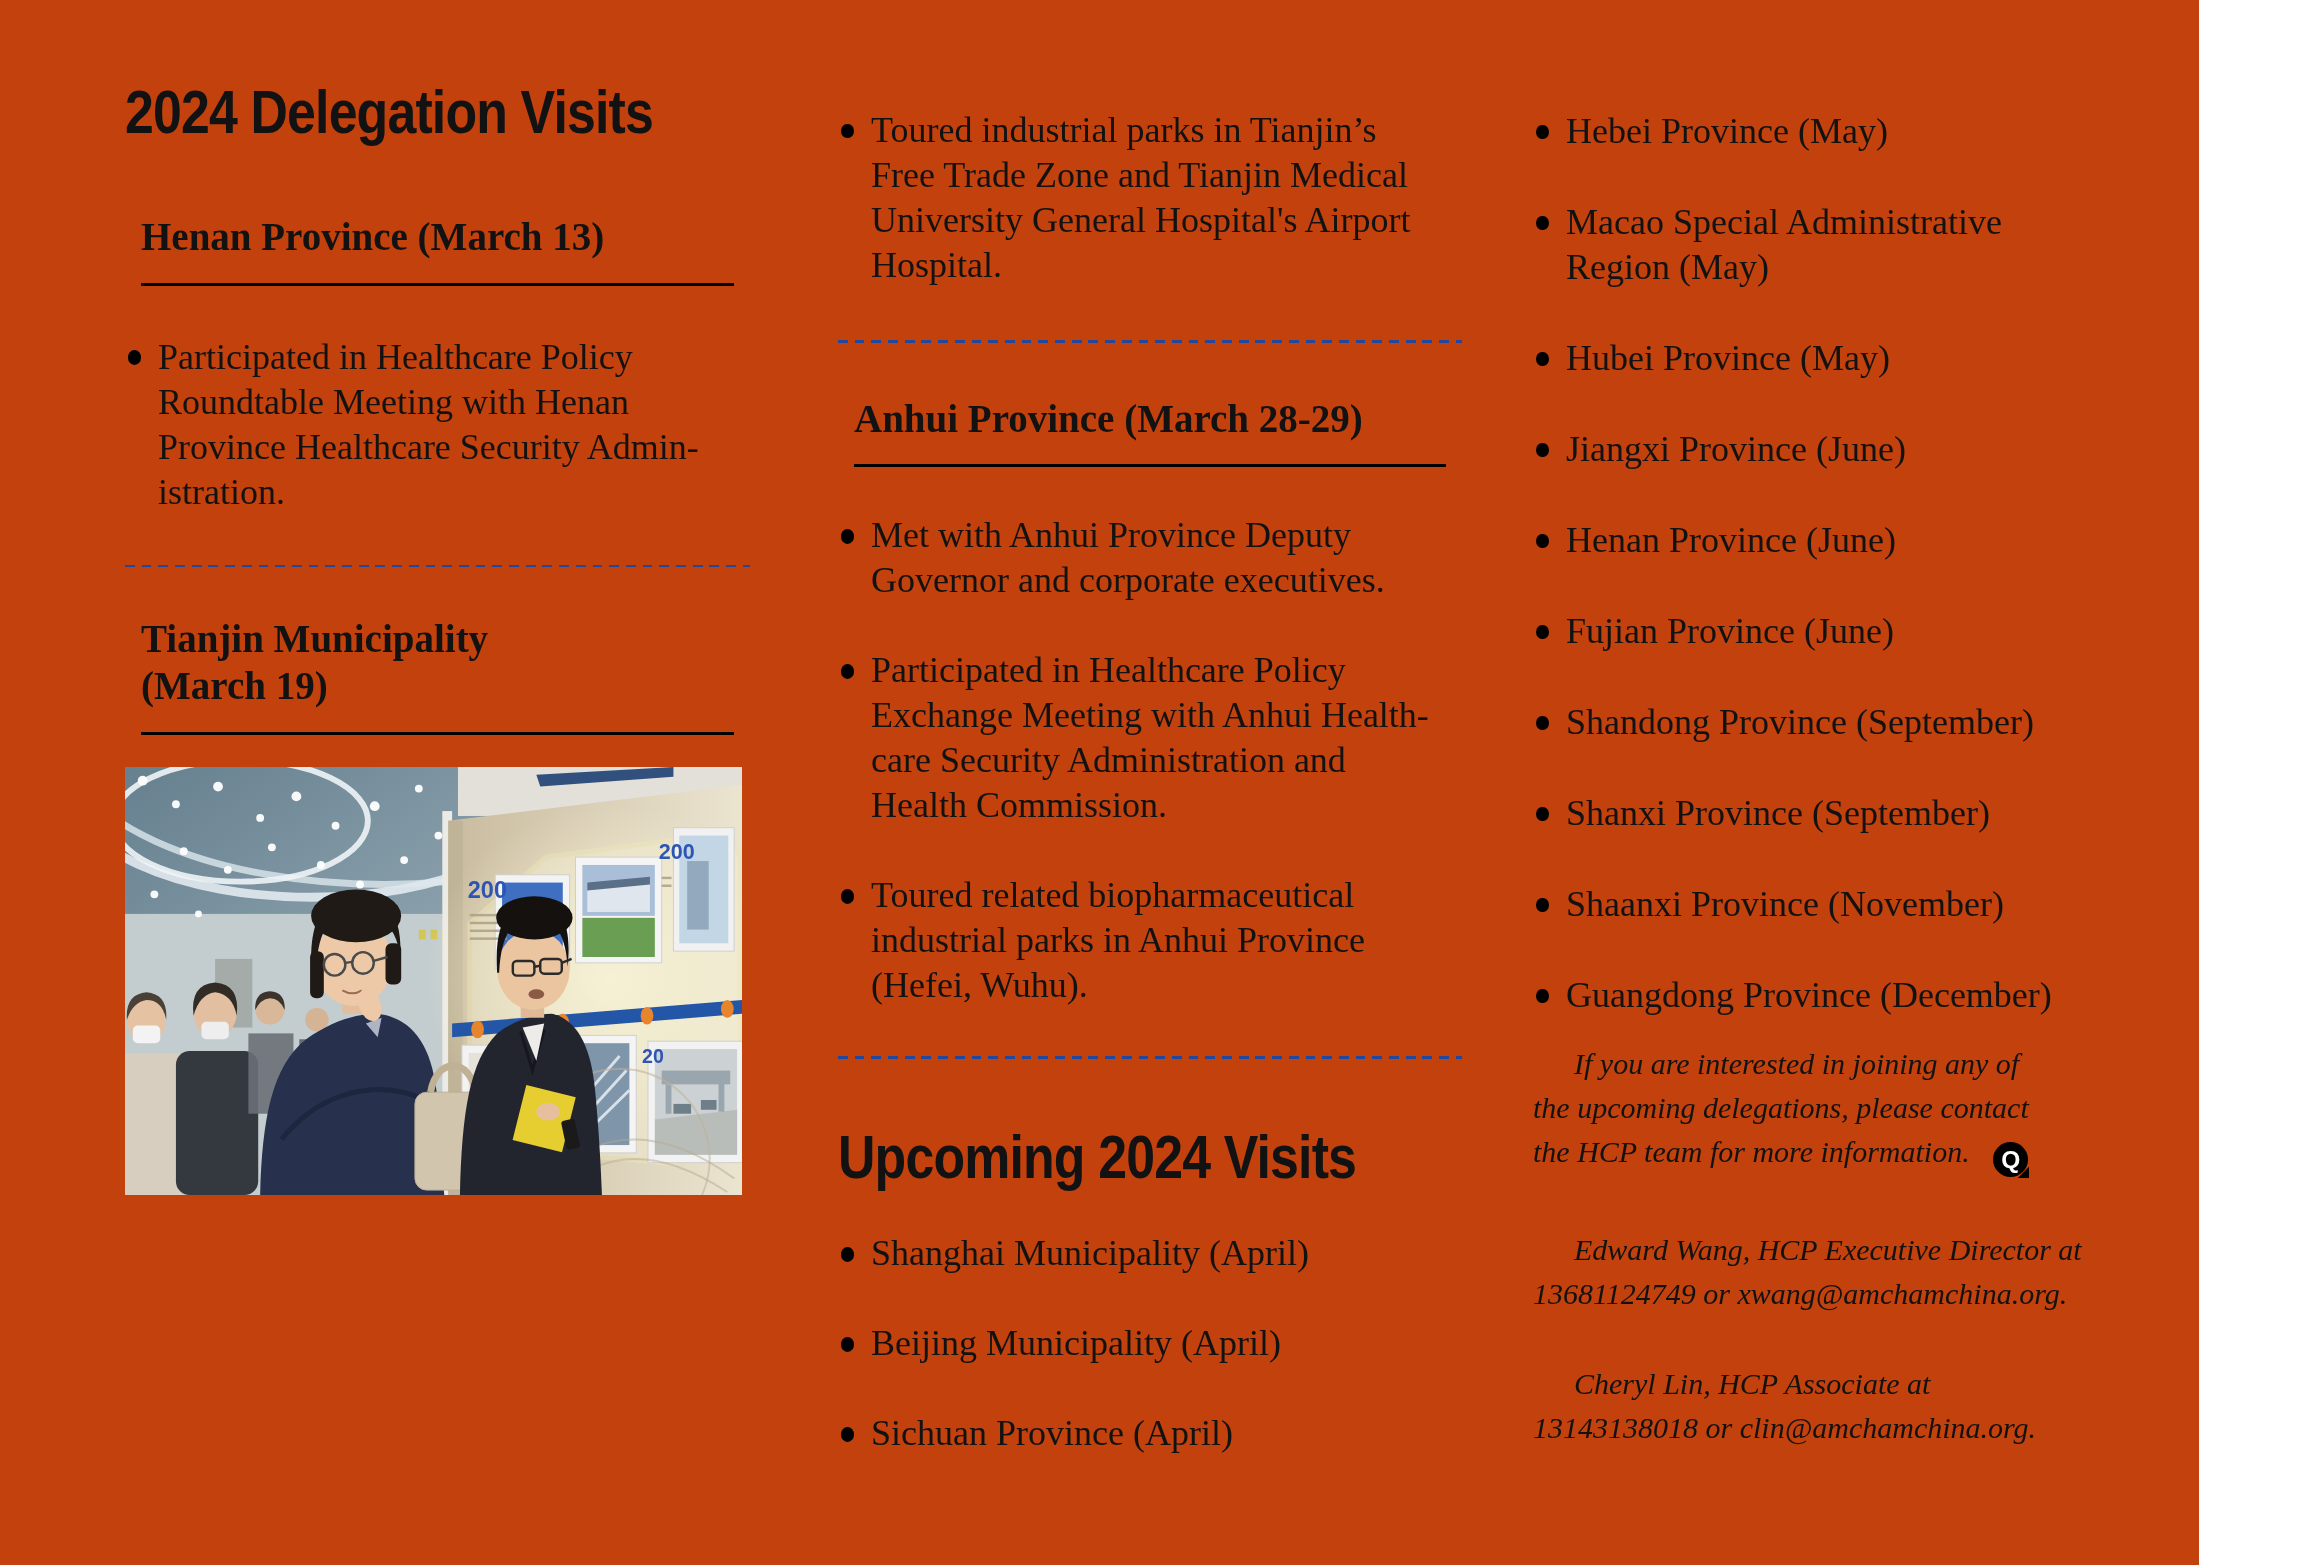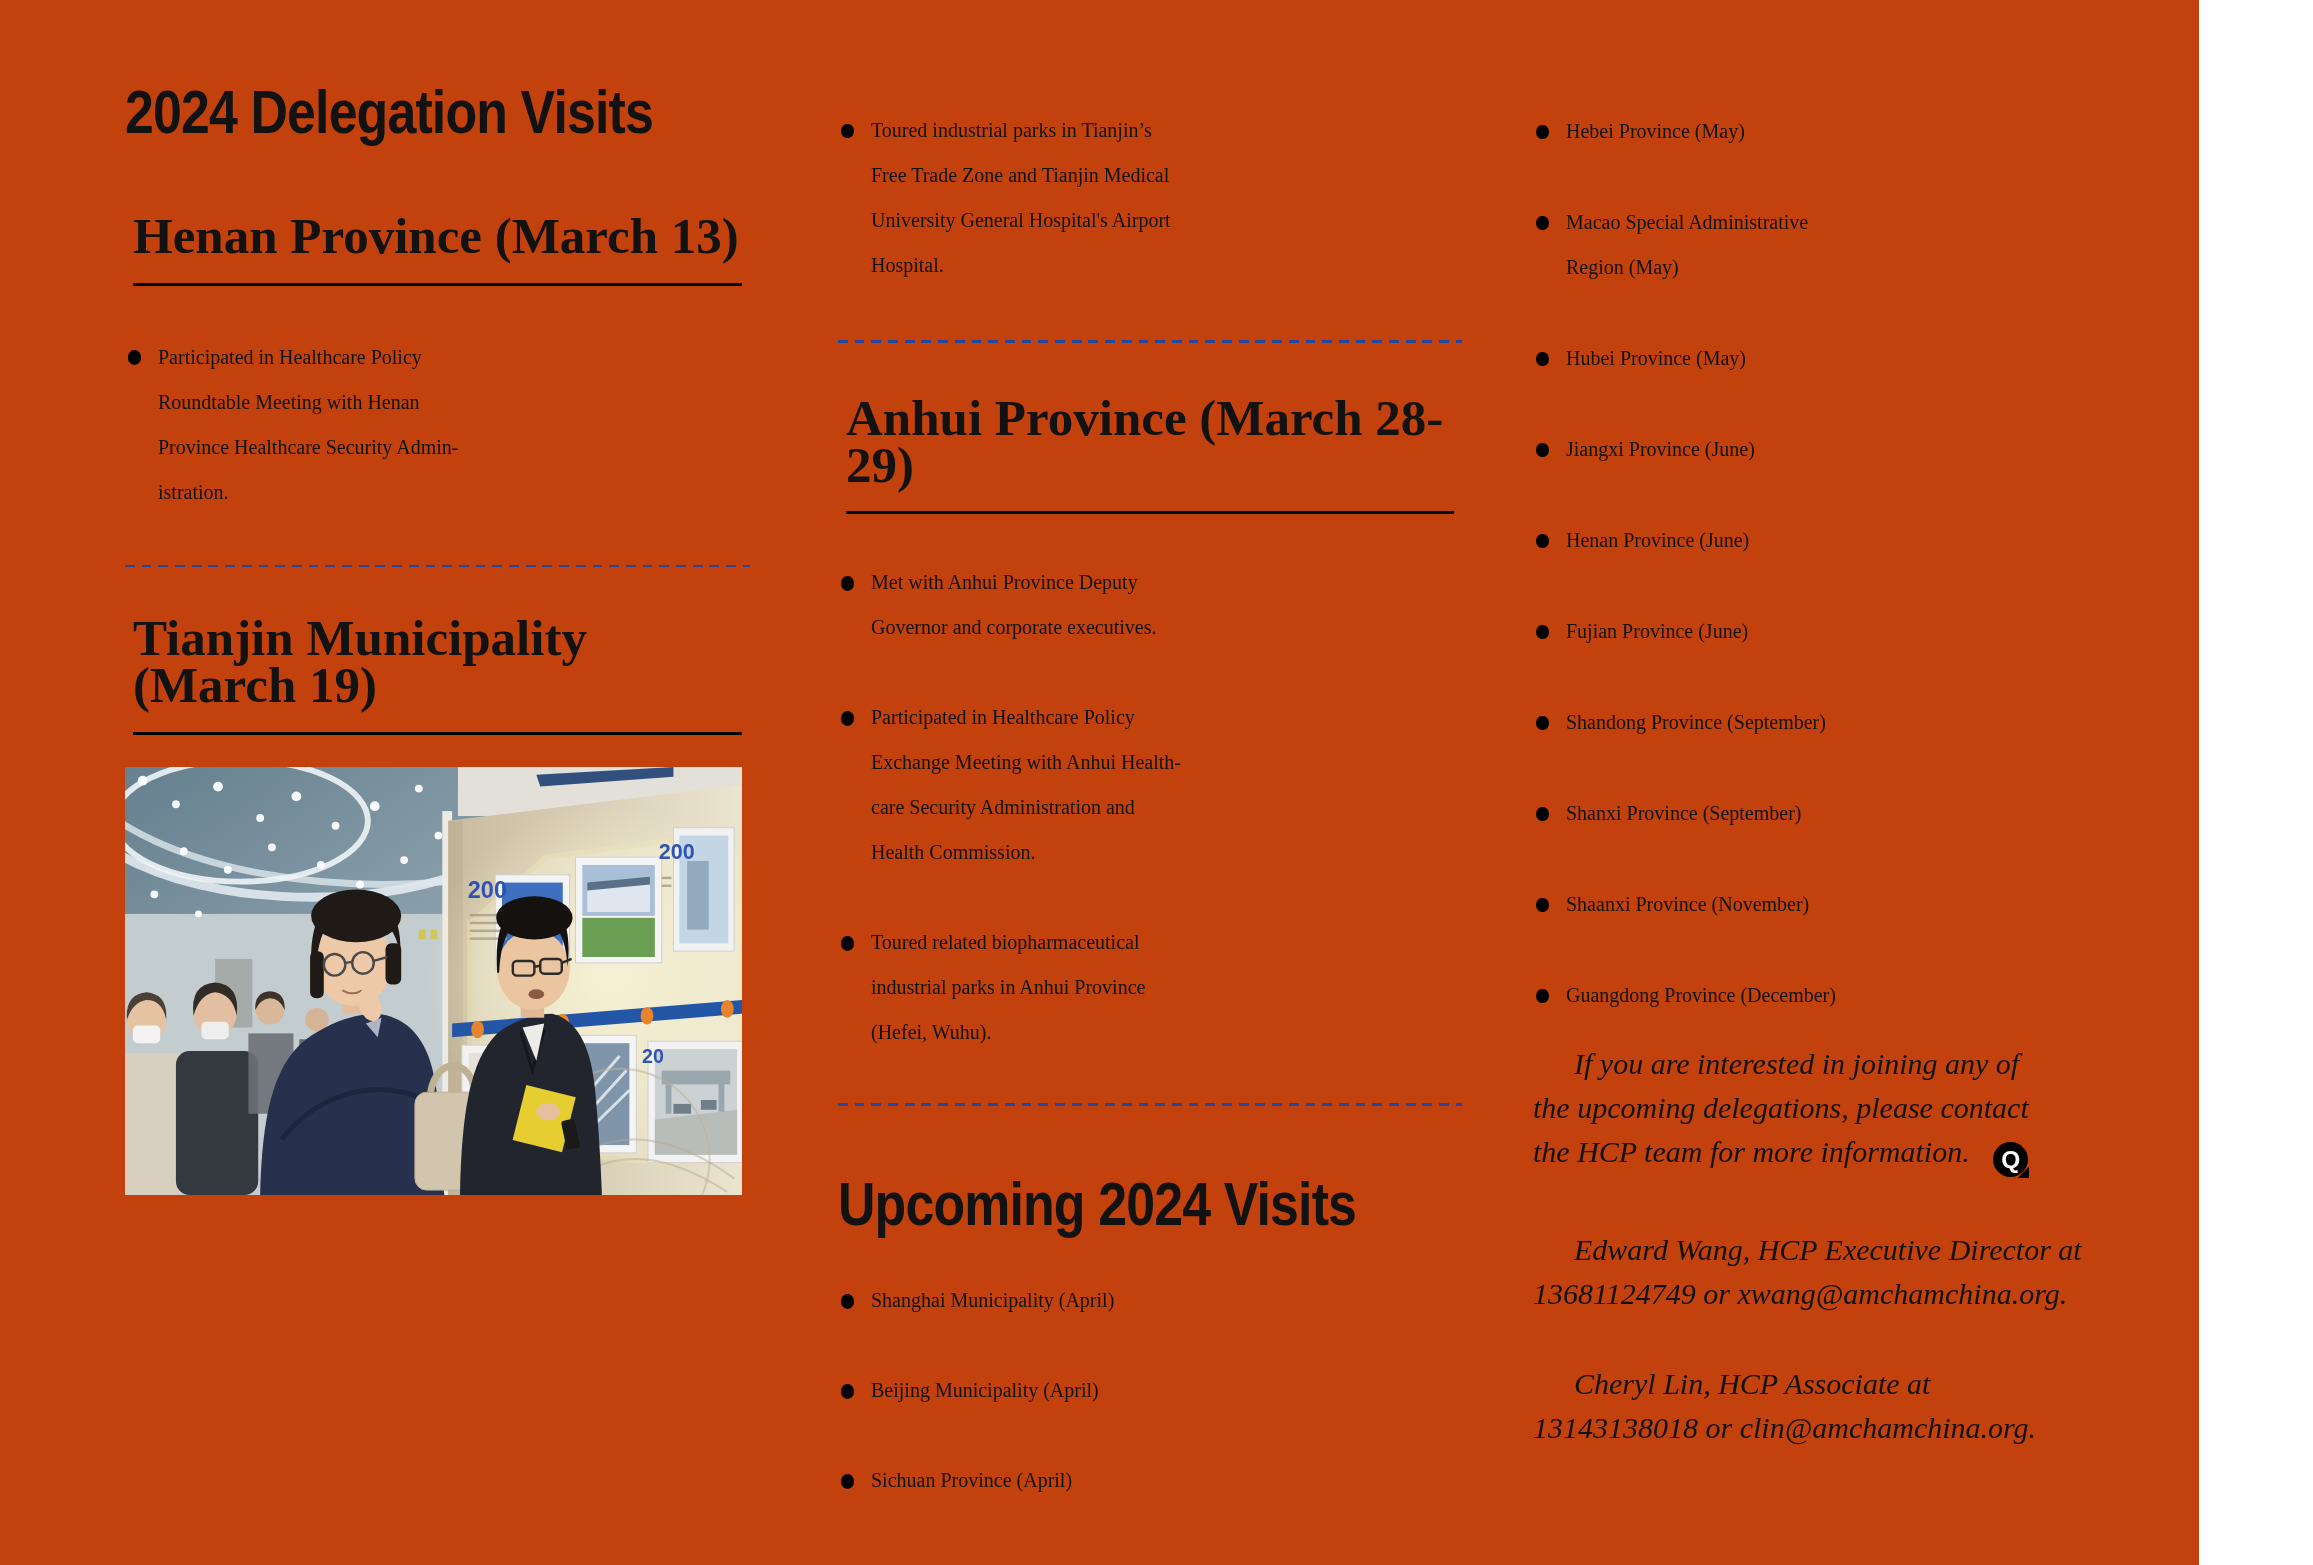--- a/index.html
+++ b/index.html
@@ -5,27 +5,27 @@
   html,body{margin:0;padding:0;background:#ffffff;}
   .page{position:relative;width:2199px;height:1565px;background:#c2410c;overflow:hidden;
         font-family:"Liberation Serif",serif;color:#121212;}
   .col{position:absolute;top:0;height:1565px;}
   #col1{left:125px;width:625px;}
   #col2{left:838px;width:624px;}
   #col3{left:1533px;width:667px;}
 
   .h1{font-family:"Liberation Sans",sans-serif;font-weight:700;font-size:61px;line-height:65px;
       letter-spacing:-1px;transform:scaleX(.85);transform-origin:left center;white-space:nowrap;margin:0;}
-  .h2{font-size:51px;font-weight:700;line-height:47px;margin:8px;padding-bottom:22.5px;
+  .h2{font-size:39px;font-weight:700;line-height:47px;margin:16px;padding-bottom:22.5px;
       border-bottom:3.9px solid #000;white-space:pre-line;}
 
   .dashes{height:2.9px;background:repeating-linear-gradient(90deg,#23479f 0 9.8px,transparent 9.8px 16.7px);}
 
   ul.bullets{list-style:none;margin:0;padding:0;}
-  .bullets li{position:relative;padding-left:33px;font-size:20px;line-height:45px;white-space:pre-line;}
+  .bullets li{position:relative;padding-left:33px;font-size:36px;line-height:45px;white-space:pre-line;}
   .bullets li::before{content:"";position:absolute;left:2.9px;top:15.7px;width:12.7px;height:14.7px;
       border-radius:50%;background:#000;}
 
   
   #col1 .h1{margin-top:80px;}
   #col1 .h2-henan{margin-top:68px;}
   #col1 .ul-henan{margin-top:49px;}
   #col1 .dash-1{margin-top:50px;}
   #col1 .h2-tianjin{margin-top:48px;}
   #col1 .photo{margin-top:32px;}

